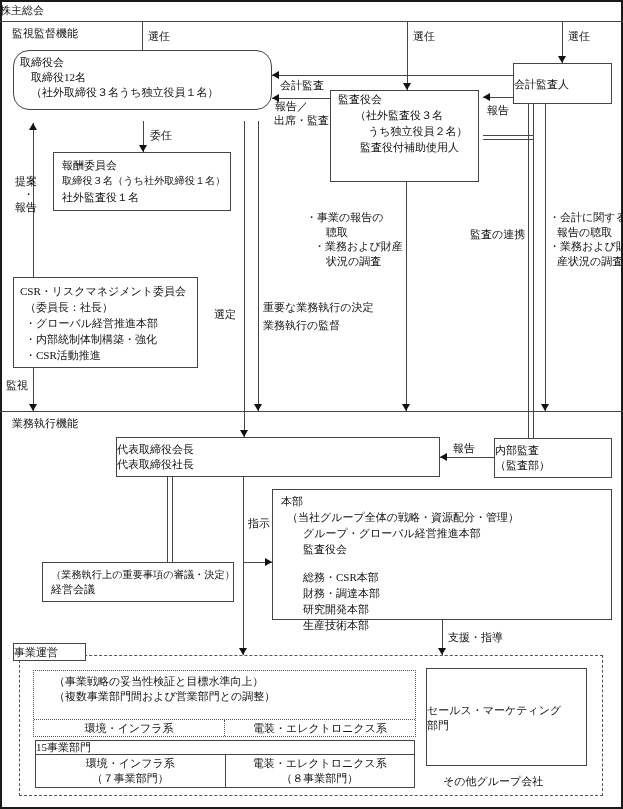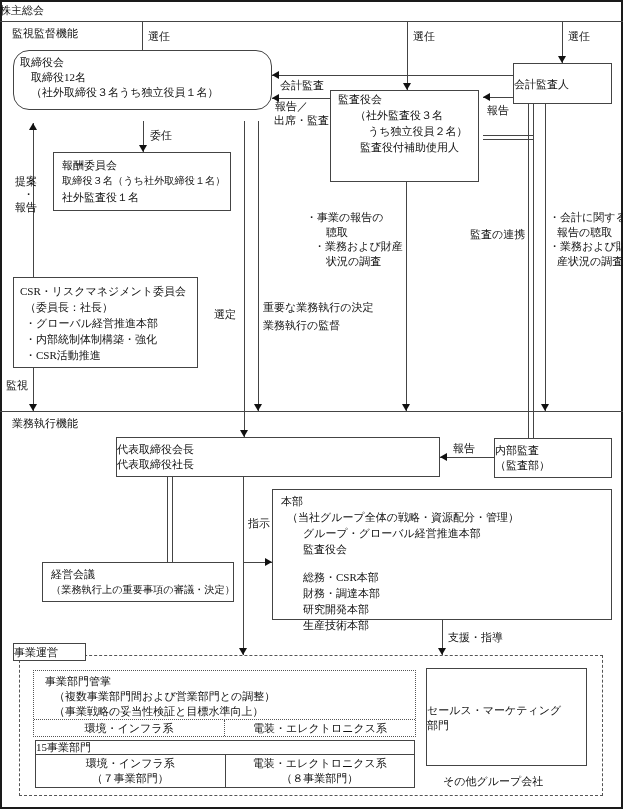--- a/index.html
+++ b/index.html
@@ -169,34 +169,33 @@
     <div class="ln" style="padding-left:14px;">（当社グループ全体の戦略・資源配分・管理）</div>
     <div class="ln" style="padding-left:30px;">グループ・グローバル経営推進本部</div>
     <div class="ln" style="padding-left:30px;">監査役会</div>
     <div class="ln" style="padding-left:30px;margin-top:12px;">総務・CSR本部</div>
     <div class="ln" style="padding-left:30px;">財務・調達本部</div>
     <div class="ln" style="padding-left:30px;">研究開発本部</div>
     <div class="ln" style="padding-left:30px;">生産技術本部</div>
   </div>
 
   <div class="box" style="left:42px;top:562px;width:192px;height:40px;padding-top:4px;">
+    <div class="ln sm" style="padding-left:8px;">（業務執行上の重要事項の審議・決定）</div>
     <div class="ln" style="padding-left:8px;">経営会議</div>
-    <div class="ln sm" style="padding-left:8px;">（業務執行上の重要事項の審議・決定）</div>
   </div>
 
   <div class="box dash" style="left:19px;top:655px;width:584px;height:141px;"></div>
 
   <div class="box" style="left:13px;top:643px;width:73px;height:18px;">
     <div class="ln ctr" style="line-height:17px;">事業運営</div>
   </div>
 
   <div class="box dot" style="left:33px;top:670px;width:383px;height:67px;padding-top:3px;">
-    <div class="ln" style="padding-left:11px;">事業部門管掌</div>
+    <div class="ln" style="padding-left:20px;">（事業戦略の妥当性検証と目標水準向上）</div>
     <div class="ln" style="padding-left:20px;">（複数事業部門間および営業部門との調整）</div>
-    <div class="ln" style="padding-left:20px;">（事業戦略の妥当性検証と目標水準向上）</div>
     <div class="row" style="left:0;right:0;bottom:0;height:17px;border-top:1px dotted #555;">
       <div class="cell ln" style="line-height:16px;">環境・インフラ系</div>
       <div class="cell ln" style="line-height:16px;border-left:1px dotted #555;">電装・エレクトロニクス系</div>
     </div>
   </div>
 
   <div class="box" style="left:35px;top:740px;width:380px;height:48px;">
     <div class="ln ctr" style="line-height:13px;border-bottom:1px solid #444;">15事業部門</div>
     <div class="row" style="left:0;right:0;top:14px;bottom:0;">
       <div class="cell" style="padding-top:1px;">

